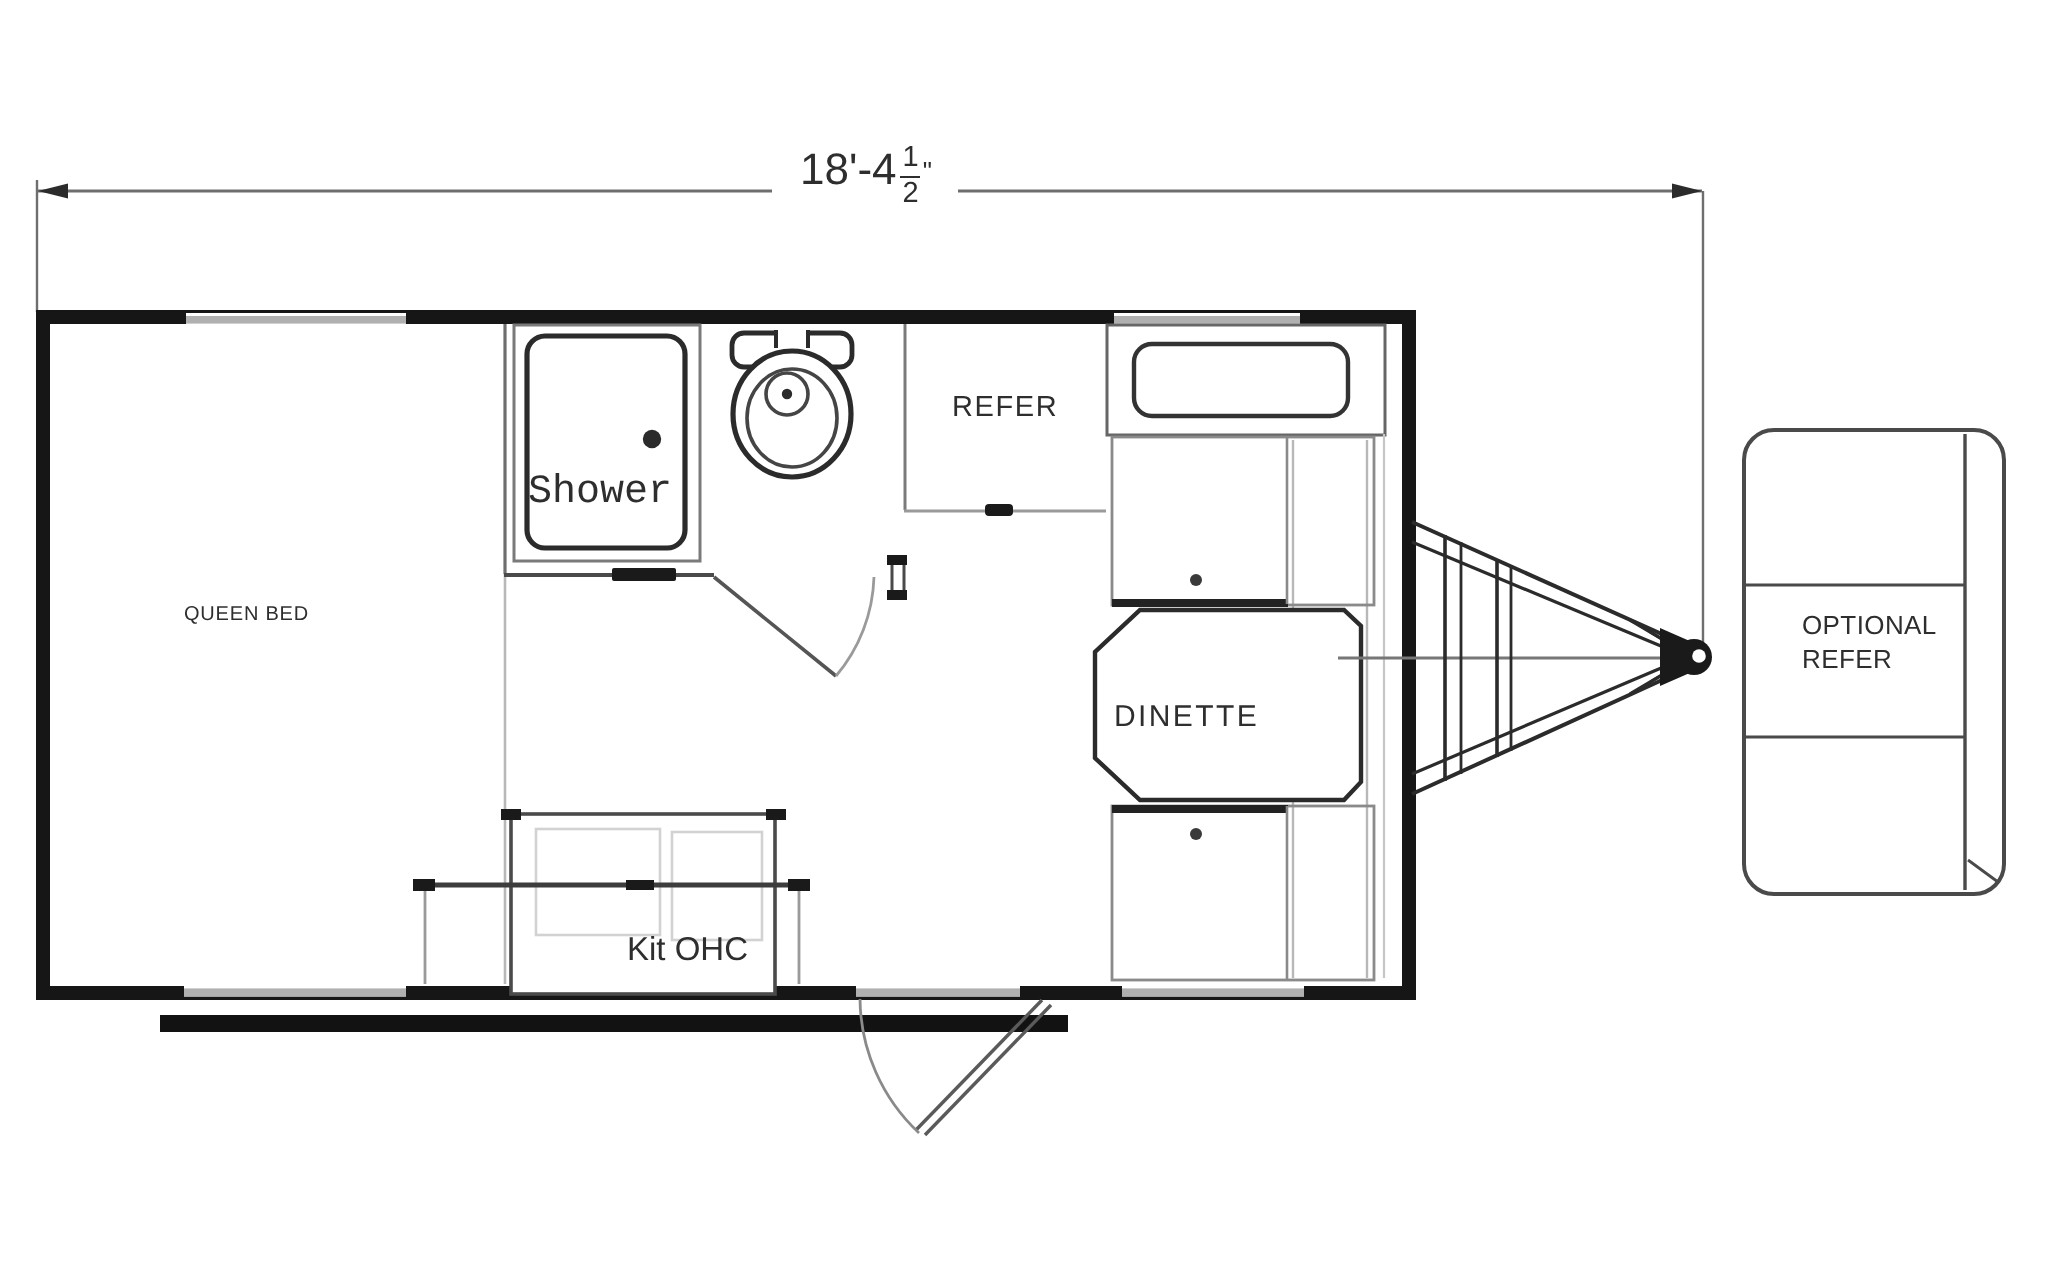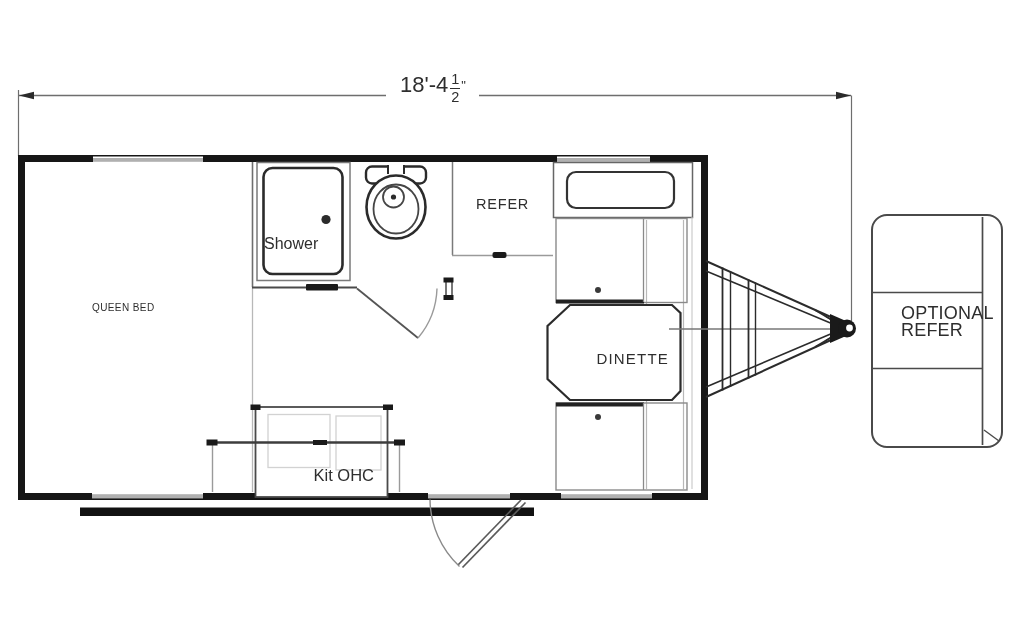--- a/index.html
+++ b/index.html
@@ -6,26 +6,26 @@
     --wall:#161616; --dark:#2b2b2b; --mid:#6e6e6e; --light:#b0b0b0; --bg:#ffffff; --ink:#2e2e2e;
   }
   html,body{margin:0;padding:0;background:#fff;}
   .canvas{
     position:relative; width:1024px; height:643px; background:var(--bg);
     font-family:"Liberation Sans", sans-serif; color:var(--ink); overflow:hidden;
   }
   .canvas svg{position:absolute; left:0; top:0;}
   .lbl{position:absolute; white-space:nowrap; color:var(--ink);}
   .lbl-queen{left:92px; top:302px; font-size:10px; letter-spacing:.4px;}
-  .lbl-shower{left:264px; top:235px; font-size:16px;}
+  .lbl-shower{left:264px; top:235px; font-size:20px;font-family:Liberation Mono, monospace;}
   .lbl-refer{left:476px; top:196px; font-size:14.5px; letter-spacing:.8px;}
-  .lbl-dinette{left:557px; top:350px; width:112px; text-align:right; font-size:15px; letter-spacing:1.2px;}
+  .lbl-dinette{left:557px; top:350px; width:112px; text-align:left; font-size:15px; letter-spacing:1.2px;}
   .lbl-kitchen{left:226px; top:410px; width:132px; text-align:center; font-size:16.5px; line-height:24px;}
   .lbl-kitohc{left:242px; top:466px; width:132px; text-align:right; font-size:16.5px;}
-  .lbl-sofa{left:901px; top:305px; font-size:18px; line-height:16.5px; letter-spacing:.2px; white-space:normal; width:90px;}
+  .lbl-sofa{left:901px; top:305px; font-size:13px; line-height:16.5px; letter-spacing:.2px; white-space:normal; width:90px;}
   .dim-label{
     position:absolute; left:386px; top:72px; width:94px; height:46px;
     display:flex; align-items:flex-start; justify-content:center; gap:1px;
   }
   .dim-feet{font-size:22px; font-weight:400;}
   .dim-frac{display:inline-flex; flex-direction:column; align-items:center; line-height:1; font-size:14.5px; margin-left:1px;}
   .dim-frac .num{border-bottom:1.5px solid var(--ink); padding:0 1px 1px 1px;}
   .dim-frac .den{padding-top:1px;}
   .dim-inch{font-size:13px; align-self:flex-start; margin-top:6px;}
 </style>

